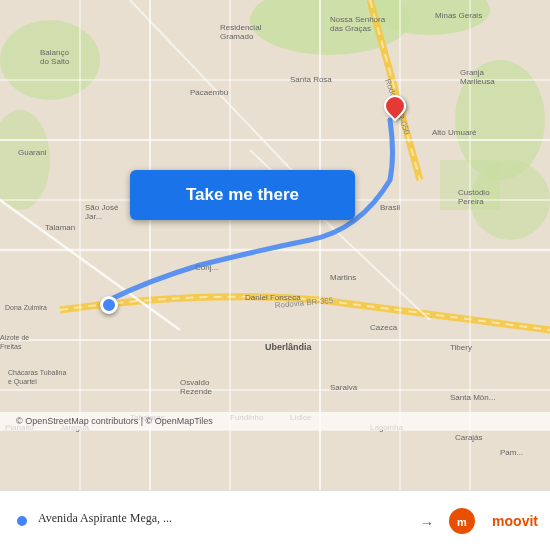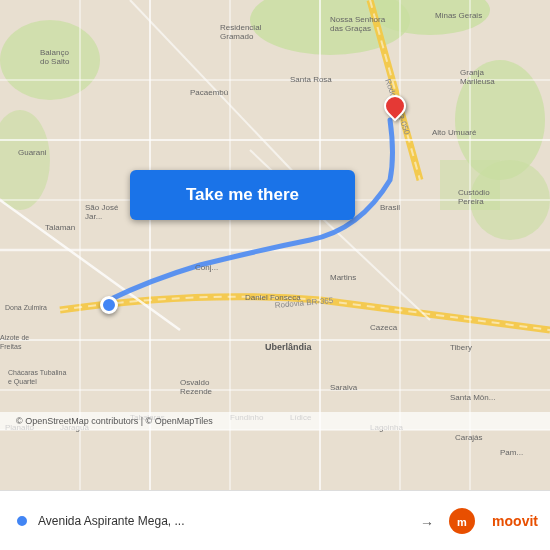--- a/index.html
+++ b/index.html
@@ -87,23 +87,24 @@
       background-color: #ffffff;
       display: flex;
       align-items: center;
       justify-content: space-between;
       padding: 0 12px;
       border-top: 1px solid #ddd;
     }
 
     .location-info {
       display: flex;
-      align-items: center;
+      align-items: flex-start;
       flex: 1;
       overflow: hidden;
+      font-family: Liberation Serif, serif;
     }
 
     .location-icon {
       width: 20px;
       height: 20px;
       margin-right: 6px;
       flex-shrink: 0;
       color: #555;
     }
 

